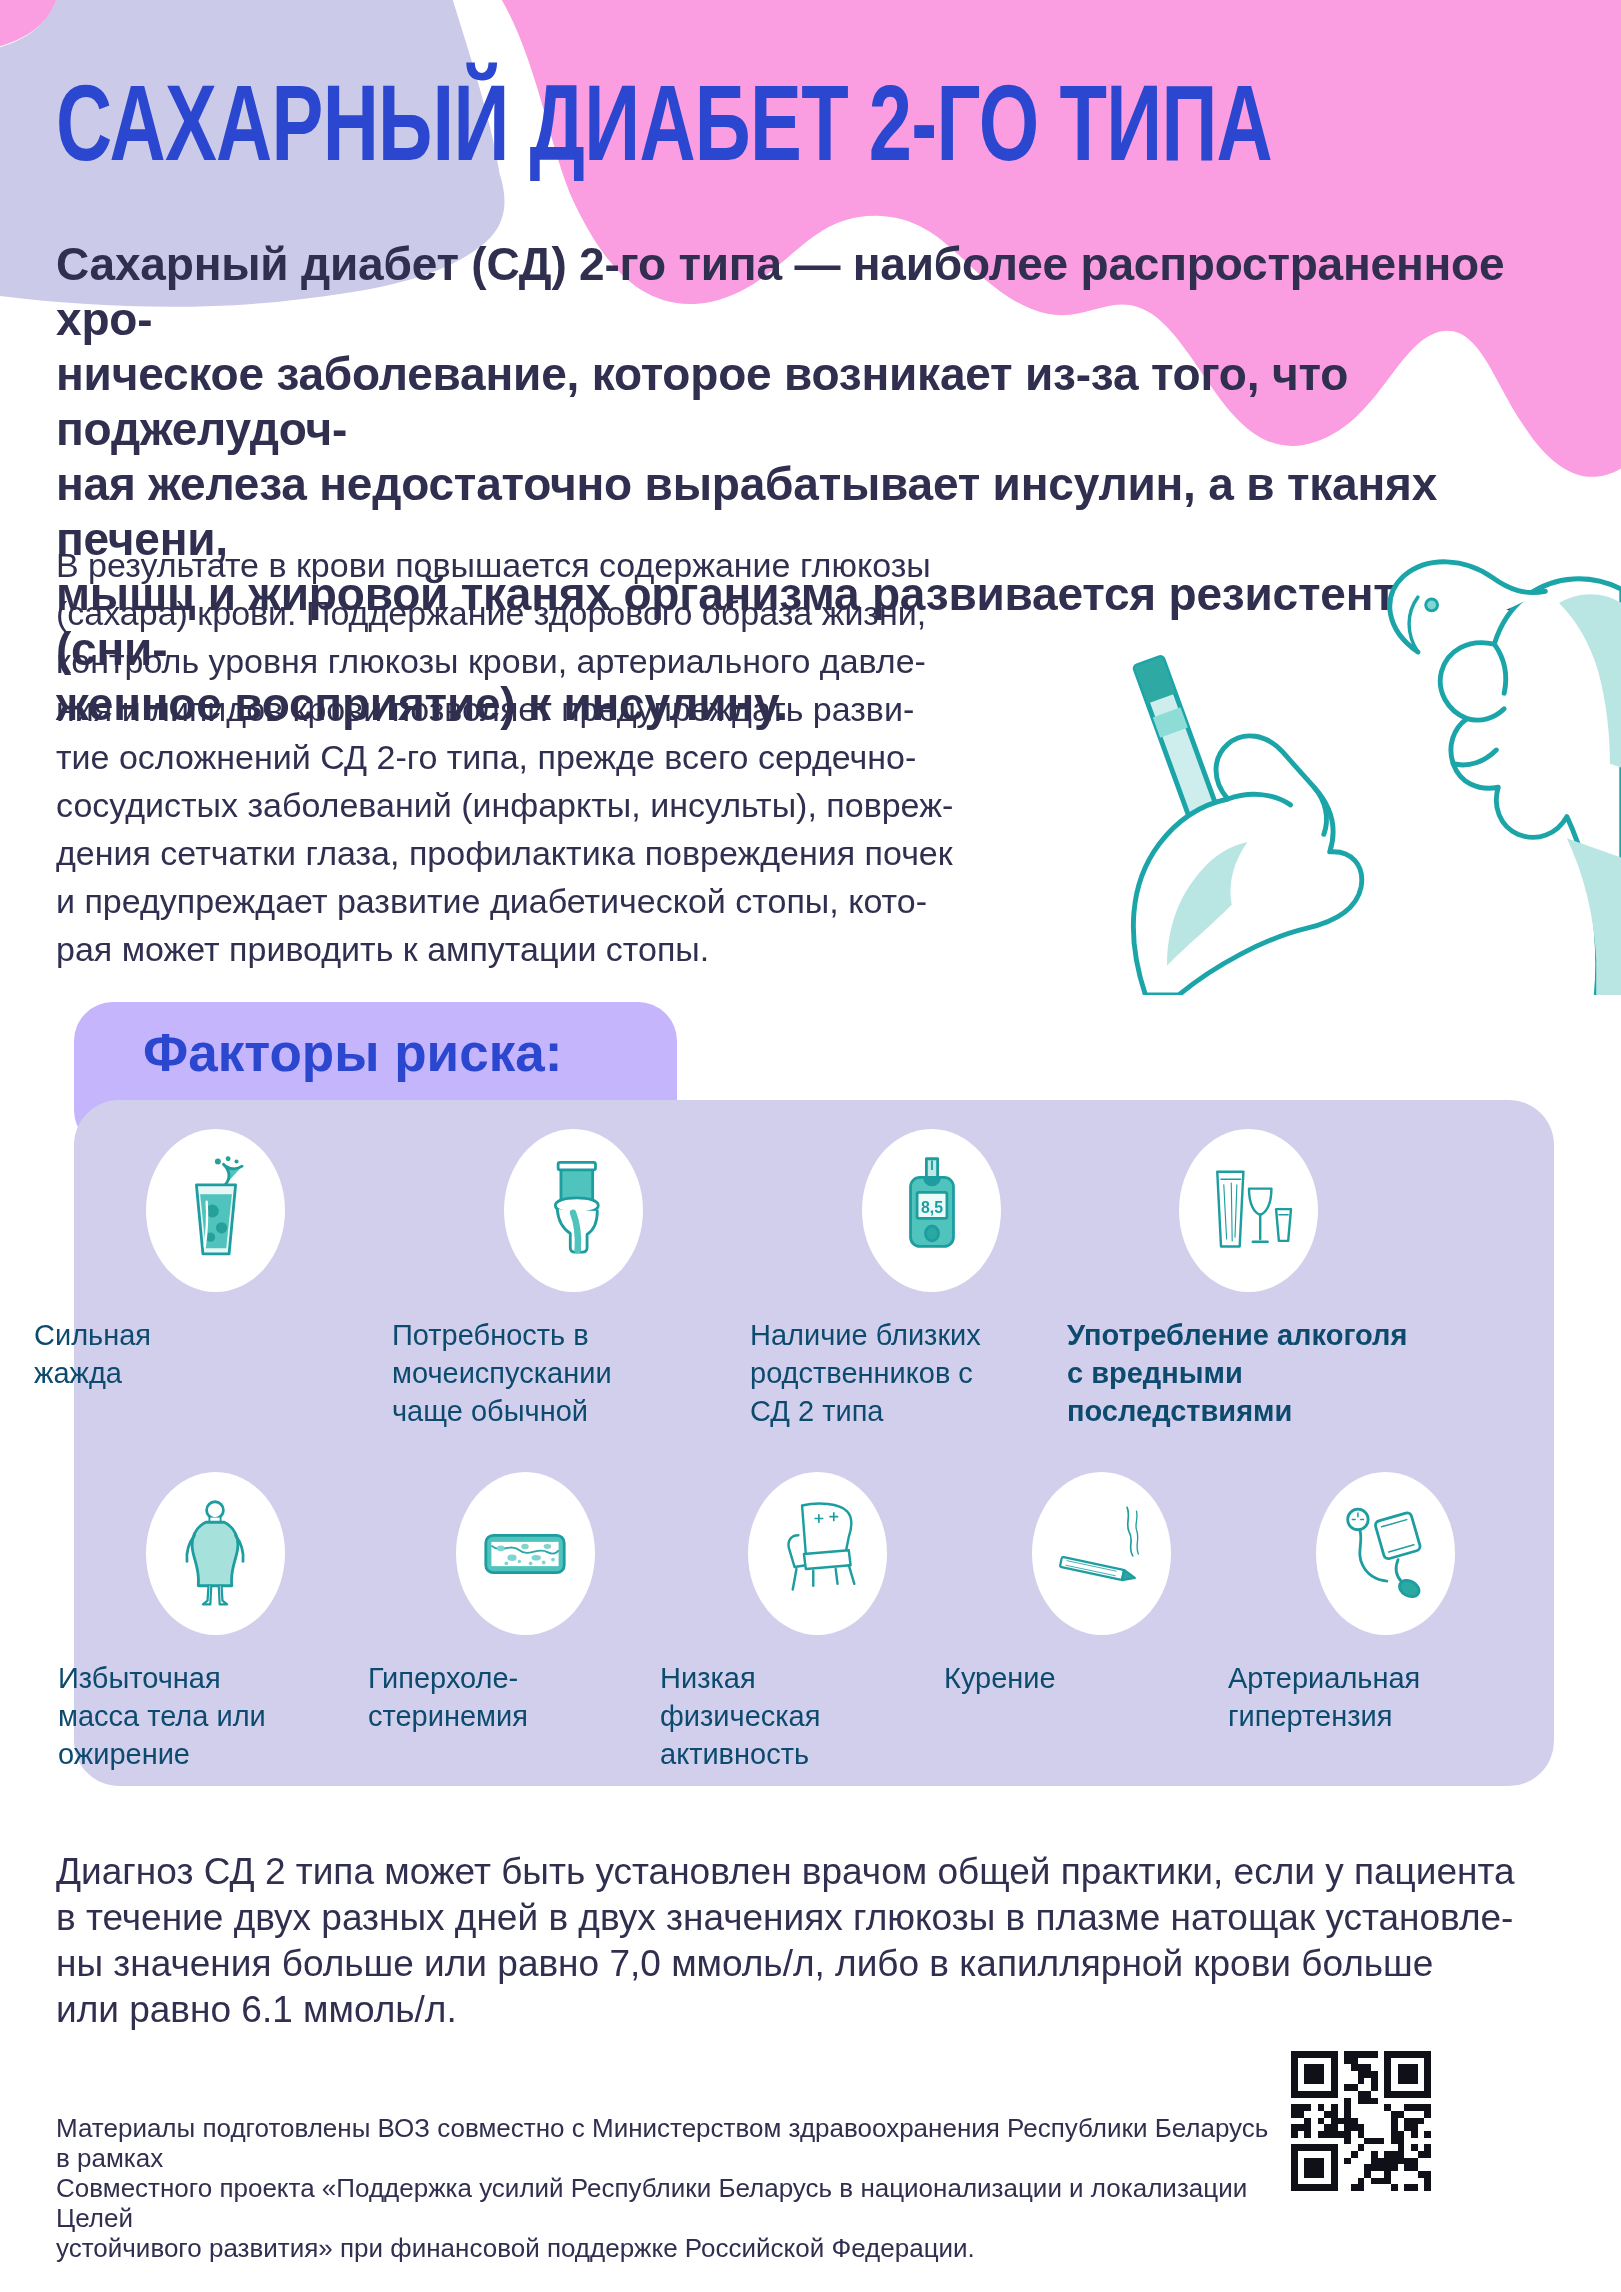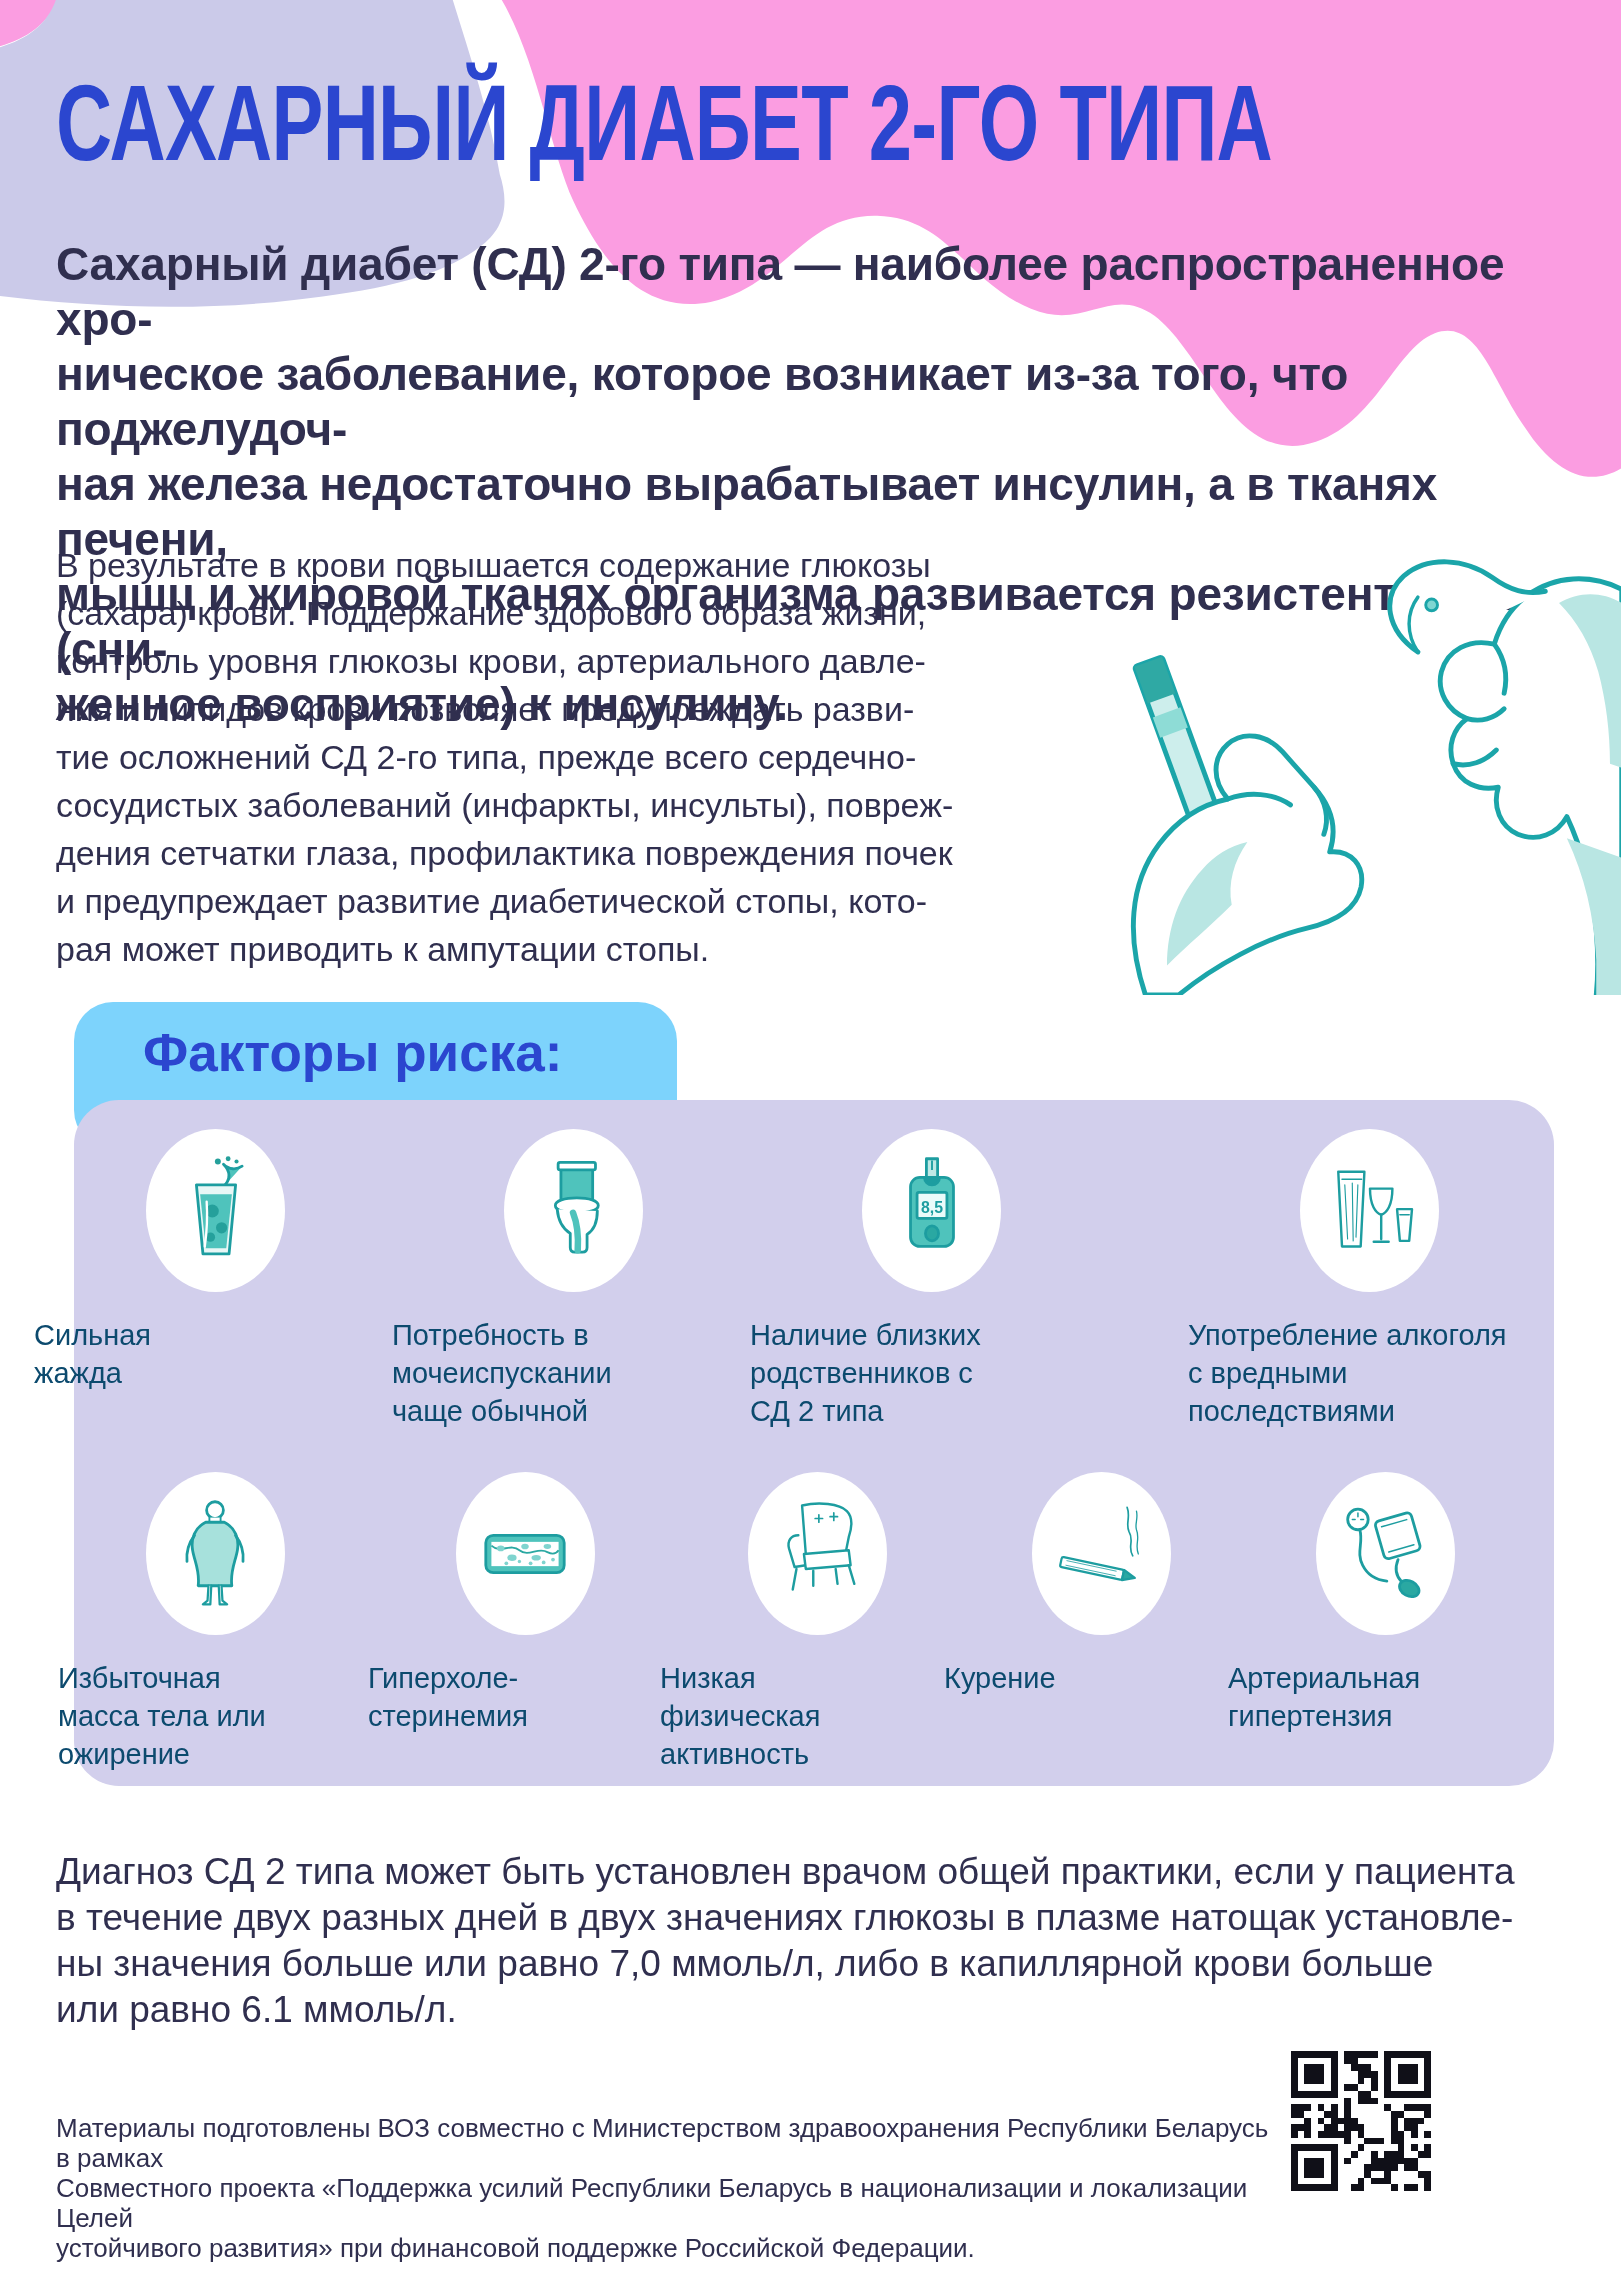--- a/index.html
+++ b/index.html
@@ -17,41 +17,41 @@
   .intro{
     left:56px;top:237px;width:1539px;
     font-size:46px;font-weight:bold;line-height:55px;white-space:pre-line;letter-spacing:-0.2px;
   }
   .bodytext{
     left:56px;top:541px;width:1019px;
     font-size:34px;font-weight:normal;line-height:48px;white-space:pre-line;
   }
   .hands{left:1057px;top:505px;width:565px;height:490px;}
   .factors-tab{
-    left:74px;top:1002px;width:603px;height:147px;background:#7dd3fc;border-radius:39px;
+    left:74px;top:1002px;width:603px;height:147px;background:#c4b5fd;border-radius:39px;
   }
   .factors-heading{
     position:absolute;left:69px;top:0;height:102px;line-height:102px;
     font-size:53px;font-weight:bold;color:#2b46cf;white-space:nowrap;
   }
   .factors-box{
     left:74px;top:1100px;width:1480px;height:686px;background:#d2cfec;border-radius:45px;
   }
   .factor{position:absolute;text-align:left;}
   .factor .circle{
     width:139px;height:163px;background:#ffffff;border-radius:50%;
     margin:0 auto;display:flex;align-items:center;justify-content:center;
   }
   .factor .circle svg{width:96px;height:112px;}
   .factor .flabel{
     margin-top:23.5px;font-size:29px;line-height:38px;white-space:pre-line;color:#0c4a6e;
   }
   .r1{top:1129px;width:363px;}
   .r2{top:1472px;width:314px;}
-  .p11{left:34px;} .p12{left:392px;} .p13{left:750px;} .p14{left:1188px;}
+  .p11{left:34px;} .p12{left:392px;} .p13{left:750px;} .p14{left:1067px;font-weight:bold;}
   .p21{left:58px;} .p22{left:368px;} .p23{left:660px;} .p24{left:944px;} .p25{left:1228px;}
   .diagnosis{
     left:56px;top:1849px;width:1539px;
     font-size:37px;line-height:46px;white-space:pre-line;
   }
   .footer{
     left:56px;top:2113px;width:1225px;
     font-size:26px;line-height:30px;white-space:pre-line;
   }
   .qr{left:1291px;top:2049px;width:140px;height:144px;}

